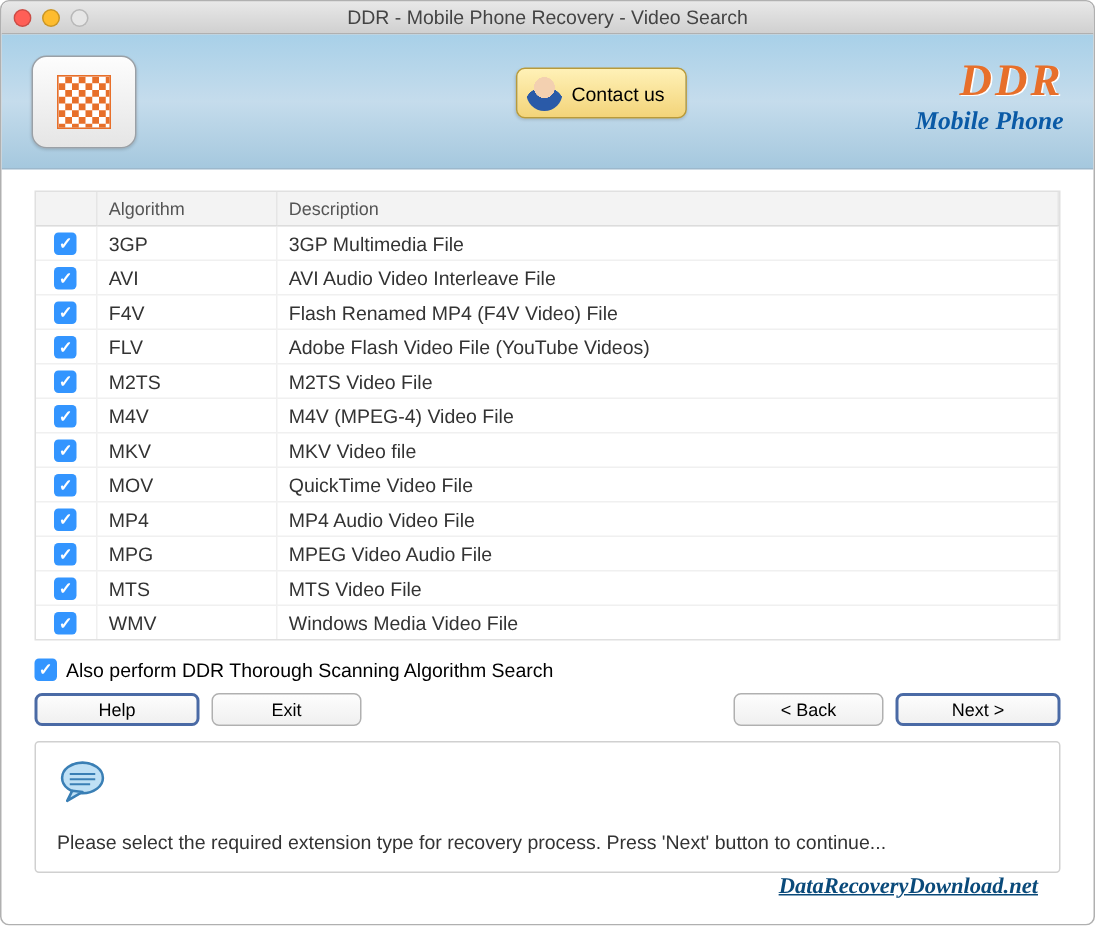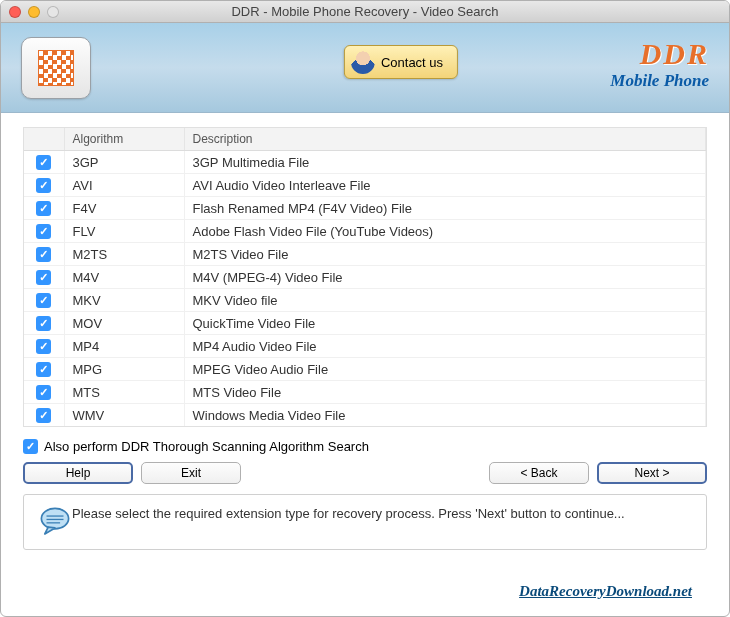--- a/index.html
+++ b/index.html
@@ -29,21 +29,21 @@
 .col-chk { width: 40px; text-align: center; }
 .col-ext { width: 120px; }
 .chk { width: 15px; height: 15px; background: #3395ff; border-radius: 3px; display: inline-flex; align-items: center; justify-content: center; border: none; cursor: pointer; }
 .chk::after { content: "✓"; color: #fff; font-size: 11px; font-weight: bold; }
 .opts-row { display: flex; justify-content: space-between; align-items: center; margin: 12px 0 8px; font-size: 13px; }
 .opt { display: flex; align-items: center; gap: 6px; cursor: pointer; }
 .btn-row { display: flex; gap: 8px; margin-bottom: 10px; }
 .btn-row .spacer { flex: 1; }
 .btn { background: linear-gradient(#fdfdfd,#f0f0f0); border: 1px solid #b0b0b0; border-radius: 5px; padding: 3px 0; width: 100px; text-align: center; font-size: 12px; cursor: pointer; }
 .btn.primary { border: 2px solid #4a6aa5; width: 110px; padding: 2px 0; font-weight: 500; }
-.hint-box { border: 1px solid #d0d0d0; border-radius: 3px; padding: 10px 14px; display: flex; align-items: flex-start; font-size: 13px; color: #333; }
+.hint-box { border: 1px solid #d0d0d0; border-radius: 3px; padding: 10px 14px; display: flex; gap: 14px; align-items: flex-start; font-size: 13px; color: #333; flex-direction: column; }
 .hint-icon { width: 34px; height: 34px; flex-shrink: 0; }
 .hint-text { text-align: justify; line-height: 1.4; flex: 1; }
 .watermark { position: absolute; right: 15px; bottom: 6px; font-family: Georgia, serif; font-style: italic; font-weight: bold; font-size: 15px; color: #0a4a7a; text-shadow: 1px 1px 0 #fff, -1px -1px 0 #fff, 1px -1px 0 #fff, -1px 1px 0 #fff; text-decoration: underline; }
 .content-inner { position: relative; flex: 1; display: flex; flex-direction: column; }
 </style>
 </head>
 <body>
 
 <div class="window">
   <div class="titlebar">

